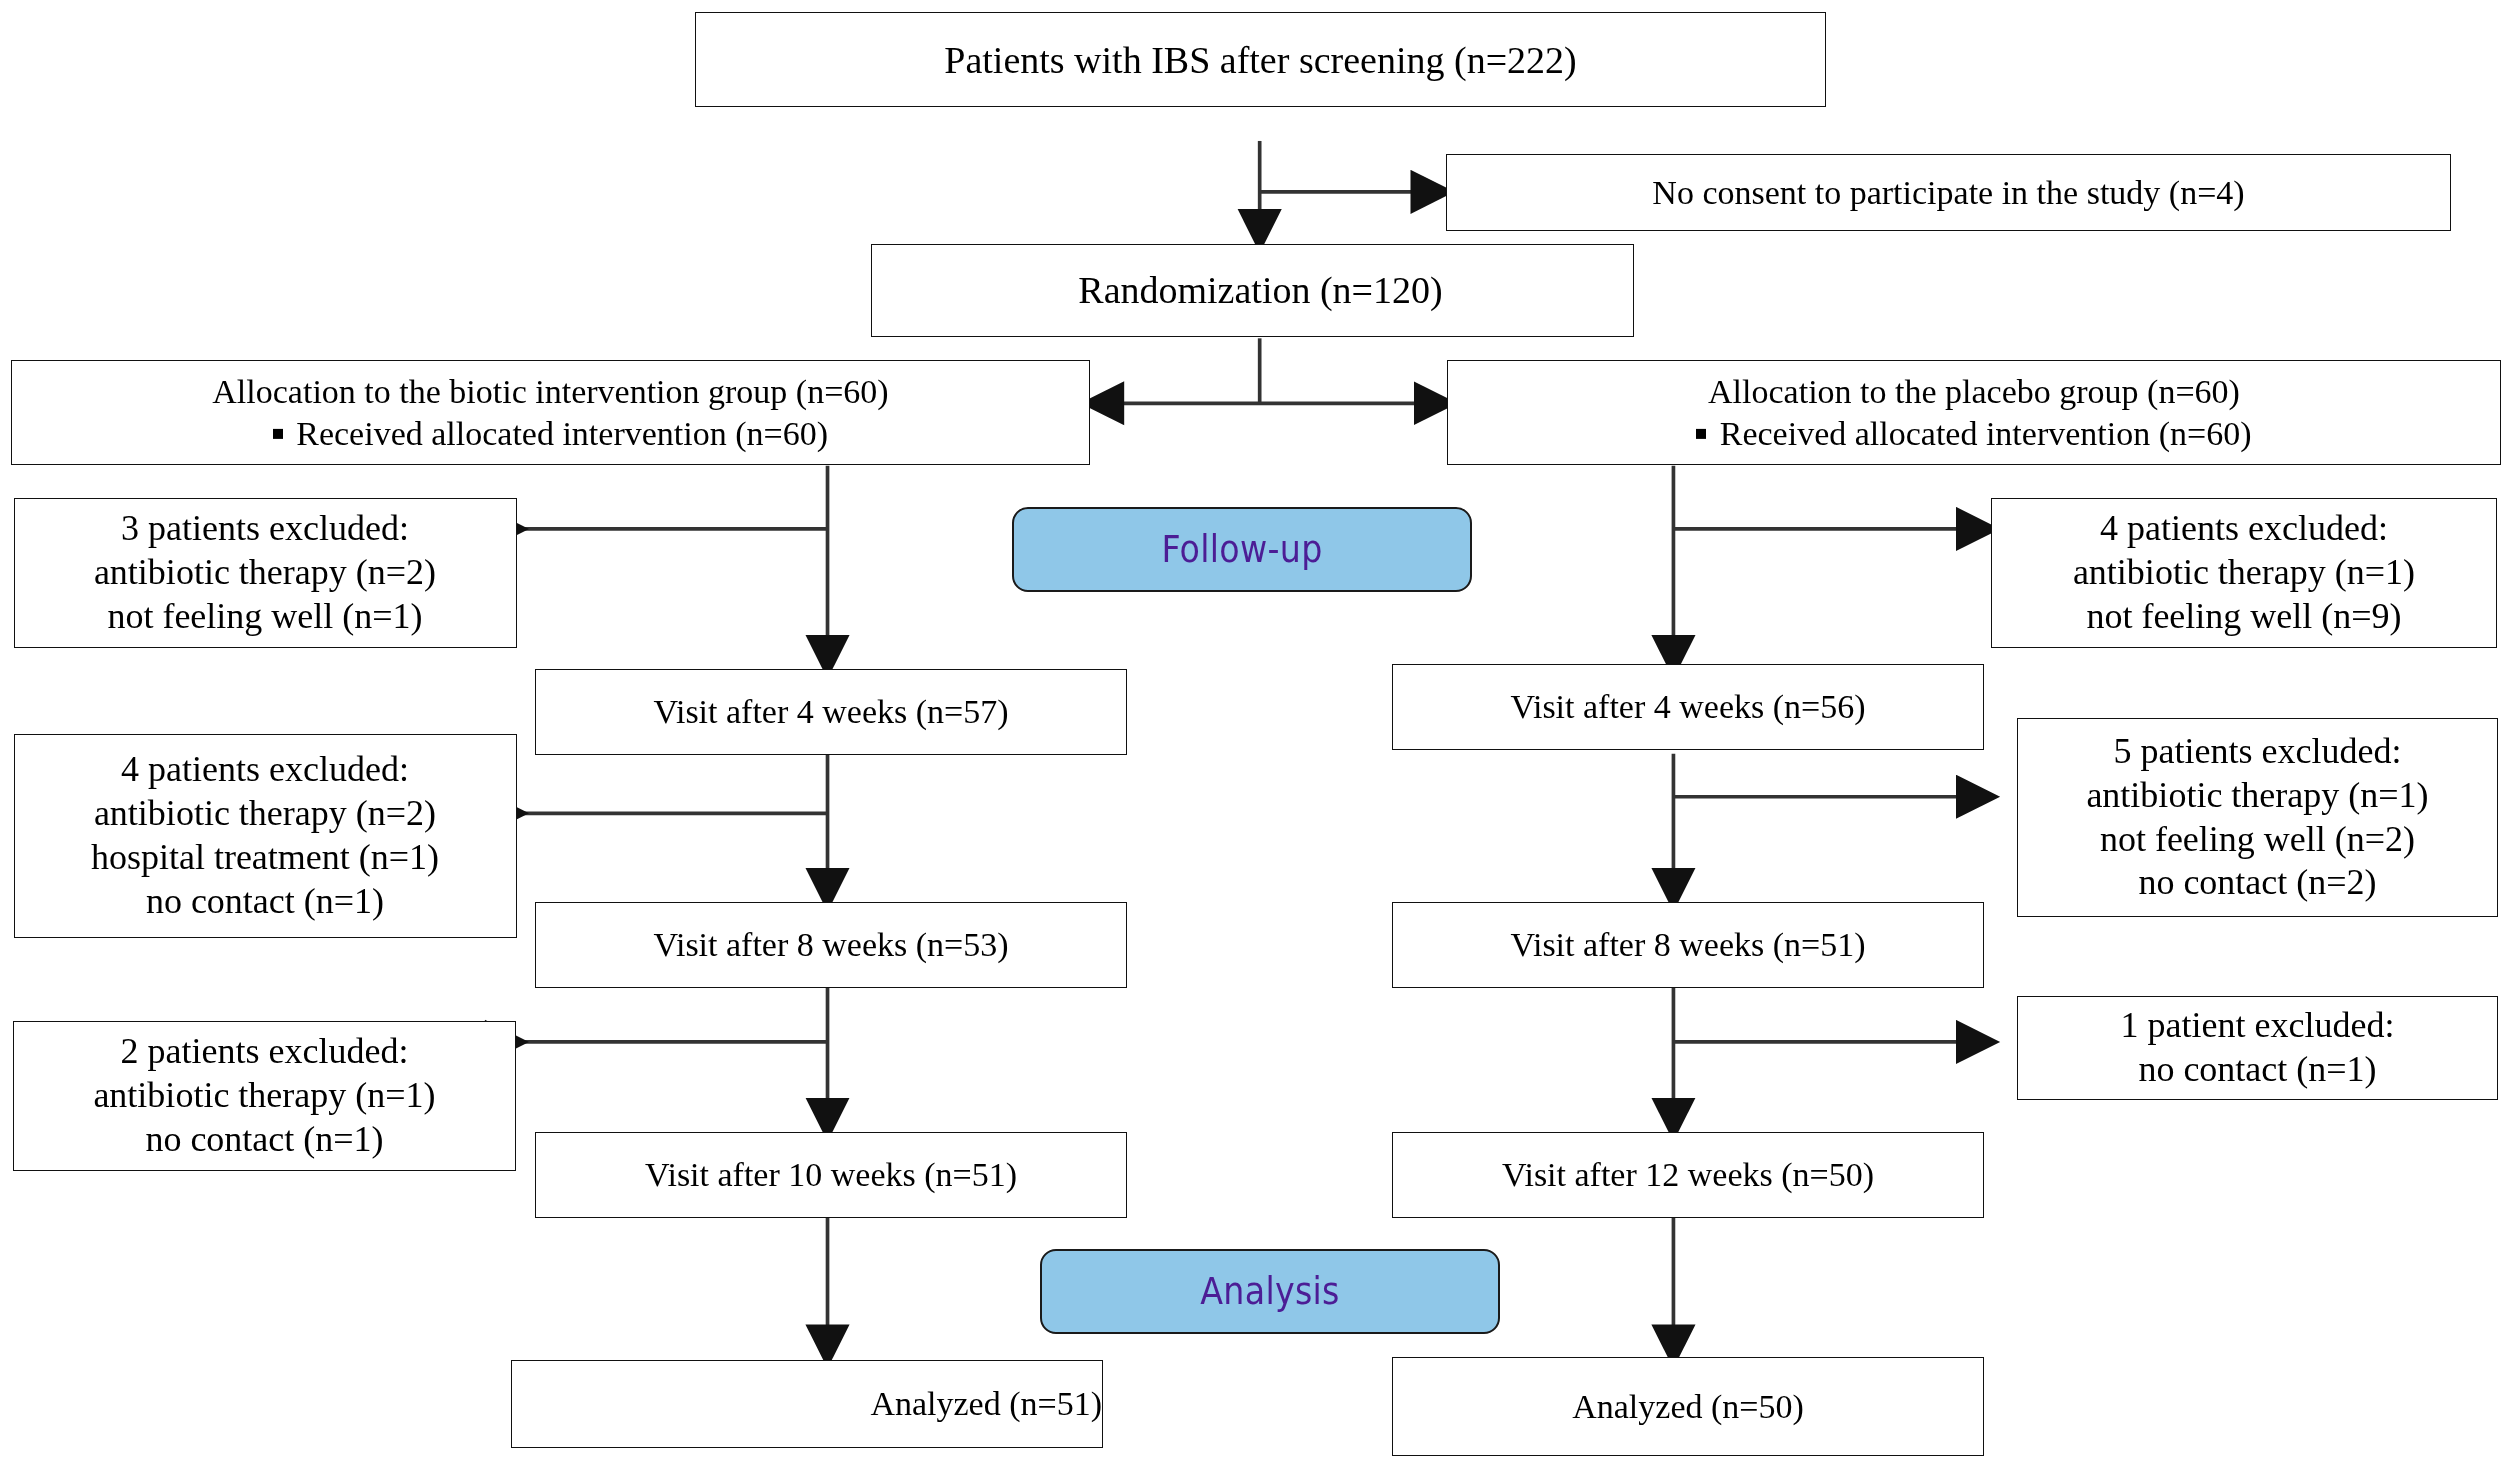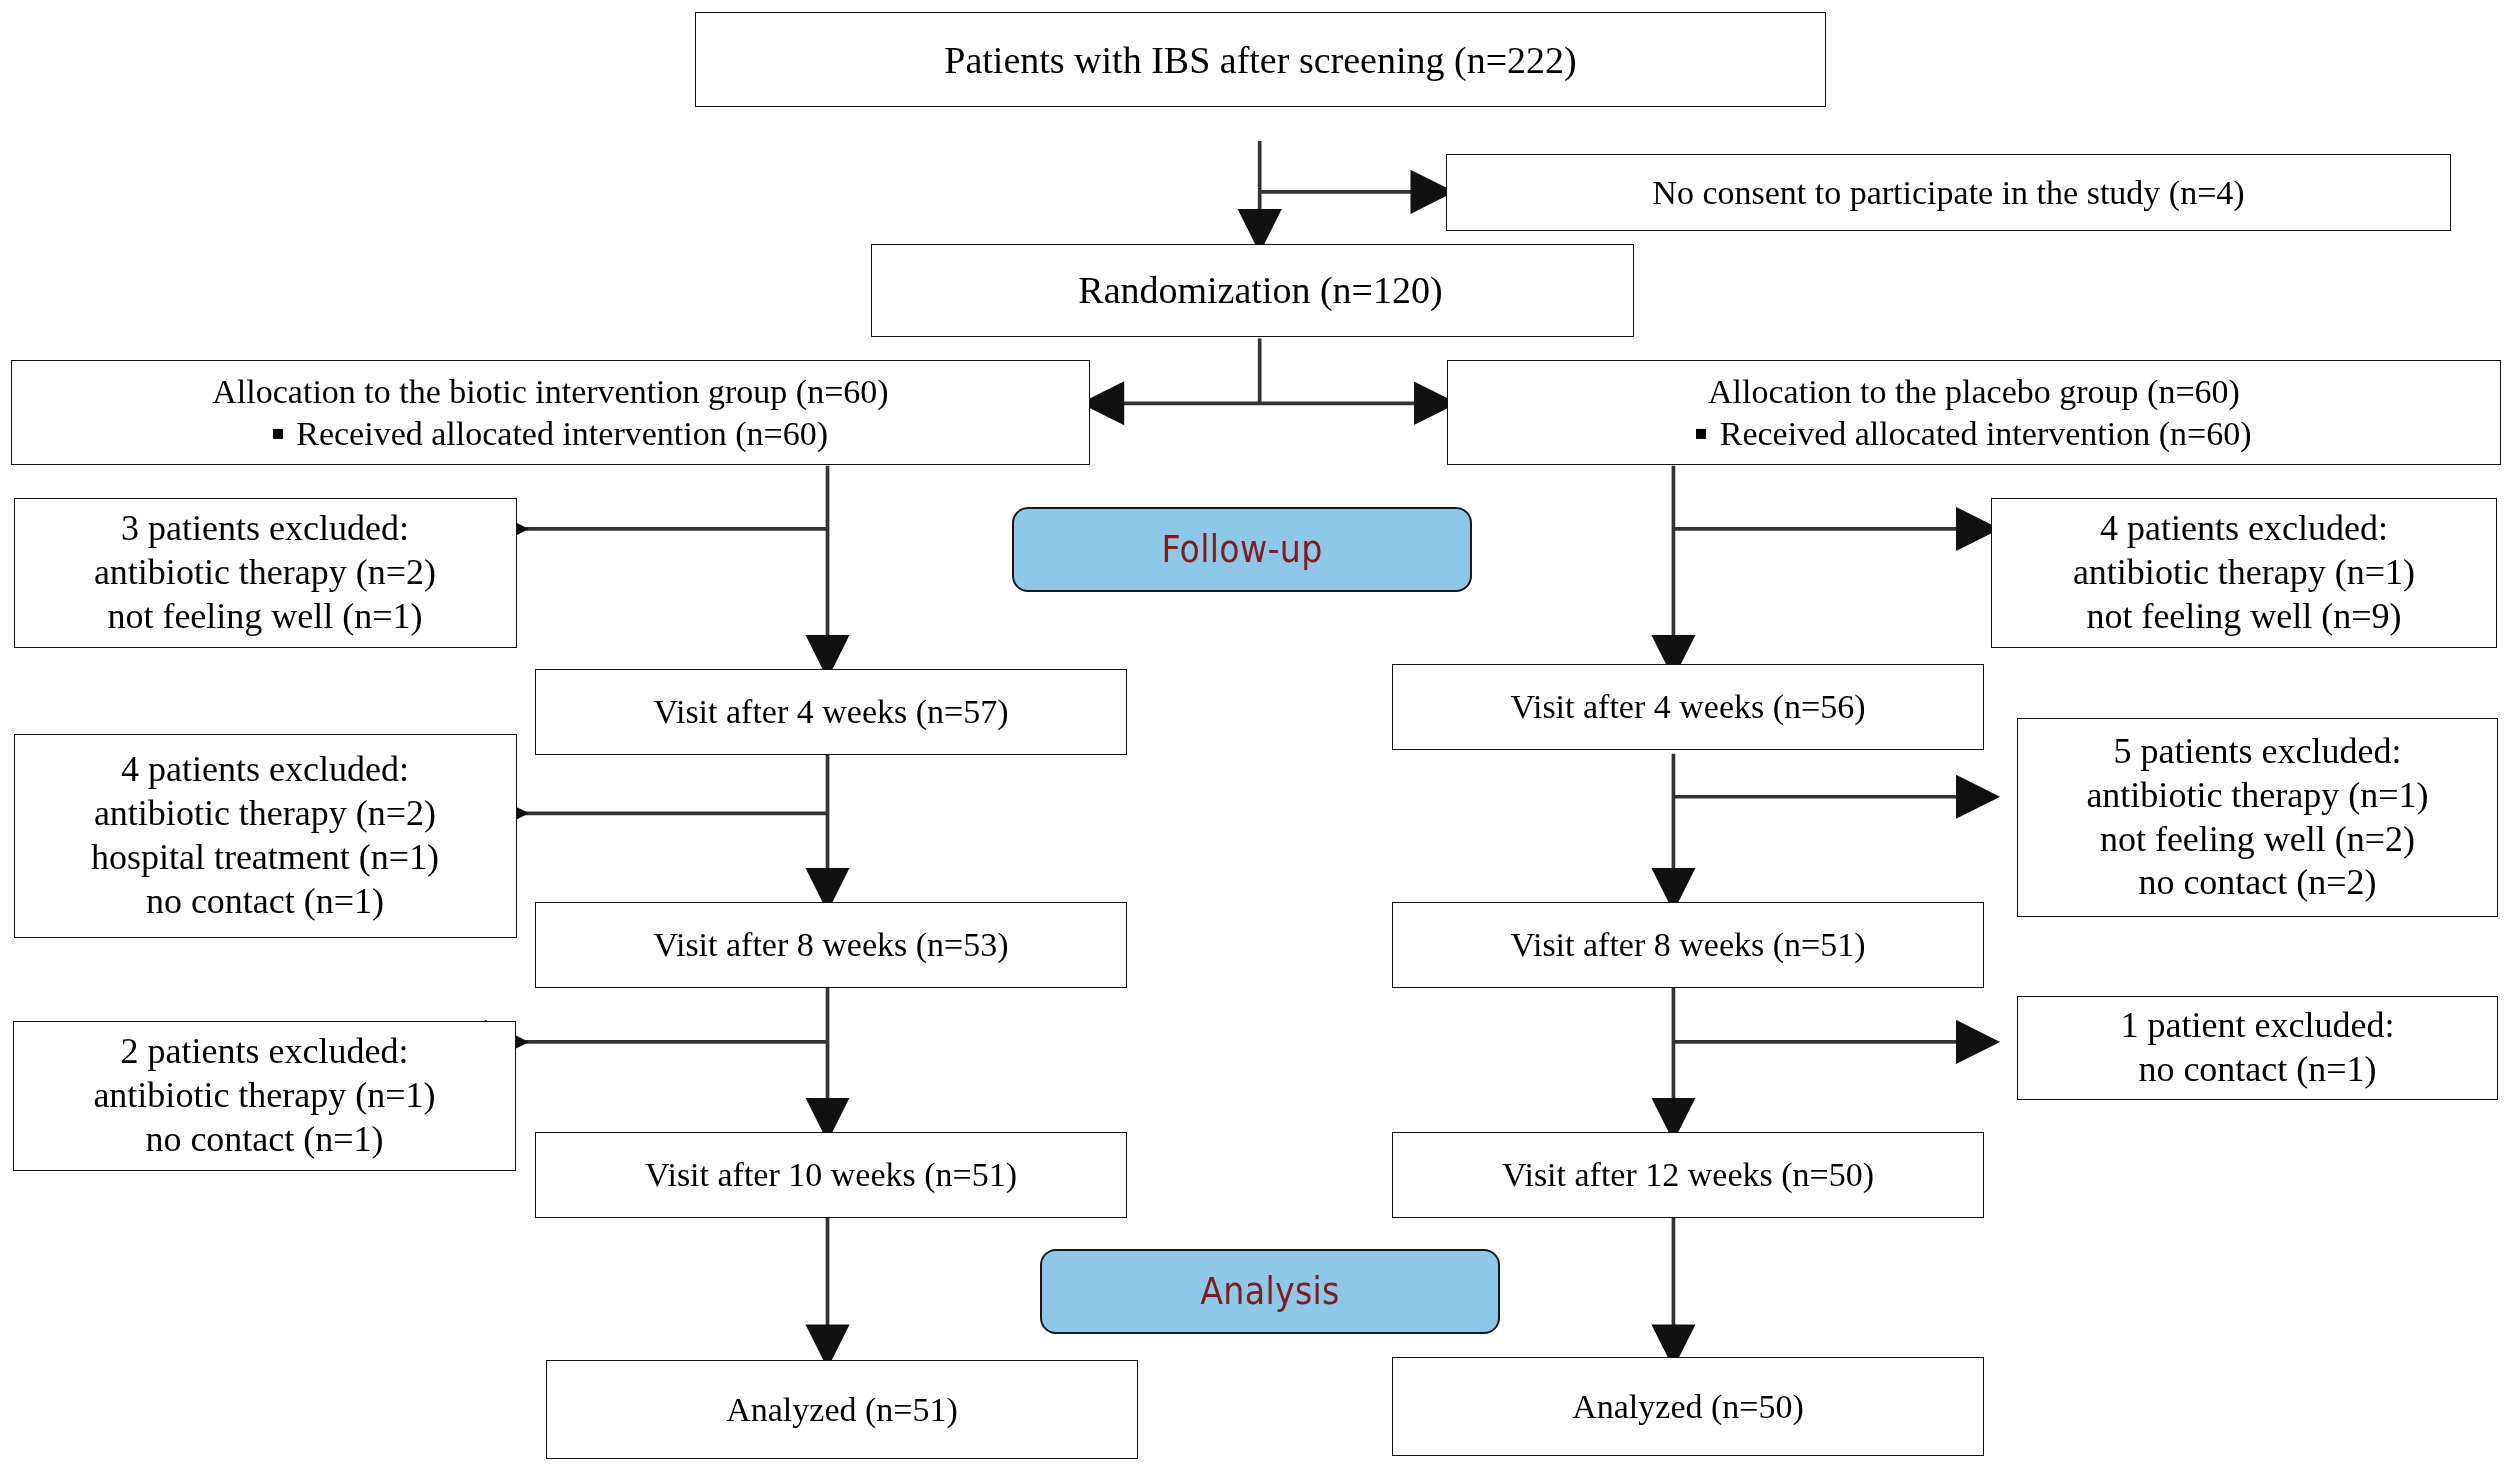--- a/index.html
+++ b/index.html
@@ -51,21 +51,21 @@
   }
   .stage-badge {
     position: absolute;
     box-sizing: border-box;
     background: #8FC7E8;
     border: 2.5px solid #1a1a1a;
     border-radius: 16px;
     display: flex;
     align-items: center;
     justify-content: center;
-    color: #7f1d1d;
+    color: #4c1d95;
     font-family: "DejaVu Sans Condensed", "Liberation Sans Narrow", "Liberation Sans", sans-serif;
     font-size: 37px;
     letter-spacing: 0.3px;
     z-index: 4;
   }
   #links {
     position: absolute;
     left: 0;
     top: 0;
     width: 2512px;
@@ -182,21 +182,21 @@
   </div>
 
   <div class="node mid" style="left:535px; top:902px; width:592px; height:86px;">
     <span class="ln">Visit after 8 weeks (n=53)</span>
   </div>
 
   <div class="node mid" style="left:535px; top:1132px; width:592px; height:86px;">
     <span class="ln">Visit after 10 weeks (n=51)</span>
   </div>
 
-  <div class="node mid" style="left:546px; top:1360px; width:592px; height:99px;">
+  <div class="node mid" style="left:511px; top:1360px; width:592px; height:88px;align-items:flex-end;">
     <span class="ln">Analyzed (n=51)</span>
   </div>
 
   <div class="node small" style="left:1991px; top:498px; width:506px; height:150px;">
     <span class="ln">4 patients excluded:</span>
     <span class="ln">antibiotic therapy (n=1)</span>
     <span class="ln">not feeling well (n=9)</span>
   </div>
 
   <div class="node small" style="left:2017px; top:718px; width:481px; height:199px;">

